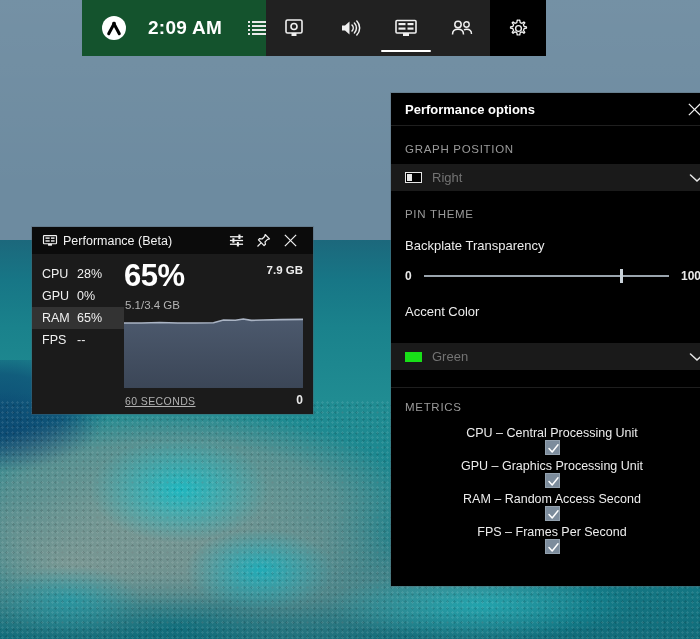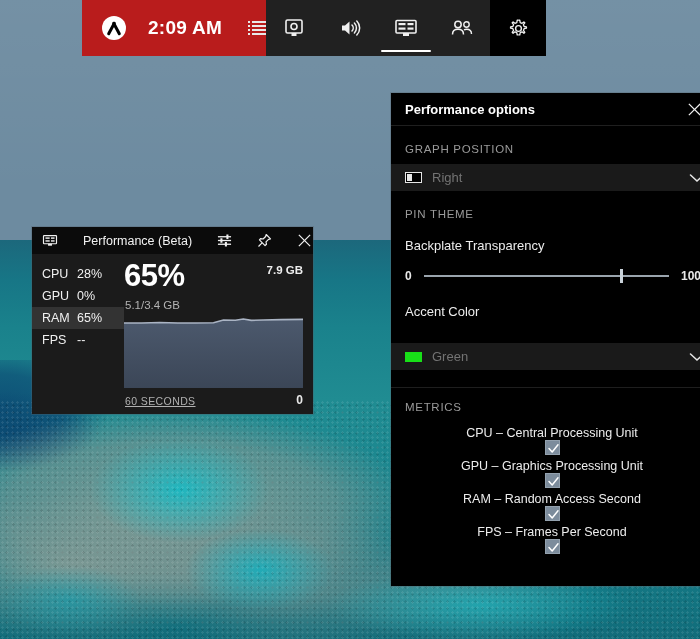--- a/index.html
+++ b/index.html
@@ -79,21 +79,21 @@
     inset:0;
     background:linear-gradient(180deg, rgba(255,255,255,.05) 0%, rgba(255,255,255,0) 30%);
   }
 
   
   #gamebar {
     position:absolute; left:82px; top:0; width:459px; height:56px;
     display:flex; align-items:stretch; z-index:20;
   }
   .gb-left {
-    background:#b91c1c; display:flex; align-items:center;
+    background:#14532d; display:flex; align-items:center;
     padding:0 0 0 20px; width:197px; gap:0;
   }
   .xbox-logo {
     width:24px; height:24px; border-radius:50%;
     background:#fff; position:relative; flex:none;
   }
   .xbox-logo::before, .xbox-logo::after {
     content:""; position:absolute; background:#000; width:3px; height:15px;
     border-radius:2px; top:5px;
   }
@@ -133,21 +133,21 @@
     background:#000; width:56px; display:flex; align-items:center; justify-content:center;
   }
 
   
   #perf-widget {
     position:absolute; left:32px; top:227px; width:281px; height:187px;
     z-index:18; box-shadow:0 0 0 1px rgba(80,95,105,.35);
   }
   .pw-title {
     height:27px; background:#0b0b0b; display:flex; align-items:center;
-    padding:0 12px 0 10px; gap:25px;
+    padding:0 12px 0 10px; gap:5px;
   }
   .pw-title-text {
     color:#f2f2f2; font-size:12.5px; flex:1; white-space:nowrap;
   }
   .pw-ticon { width:16px; height:13px; flex:none; }
   .pw-act { width:22px; height:22px; display:flex; align-items:center; justify-content:center; }
   .pw-body { height:160px; background:#1b1b1b; display:flex; position:relative; }
 
   .pw-stats { width:92px; padding-top:9px; }
   .pw-row {

